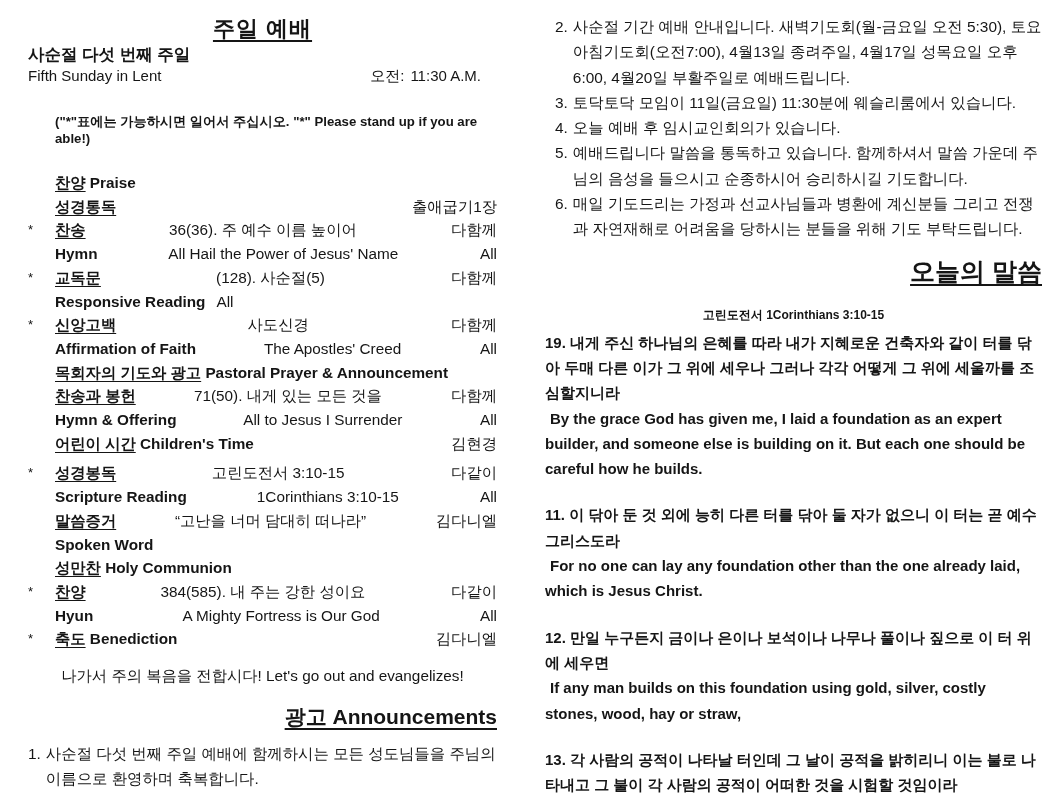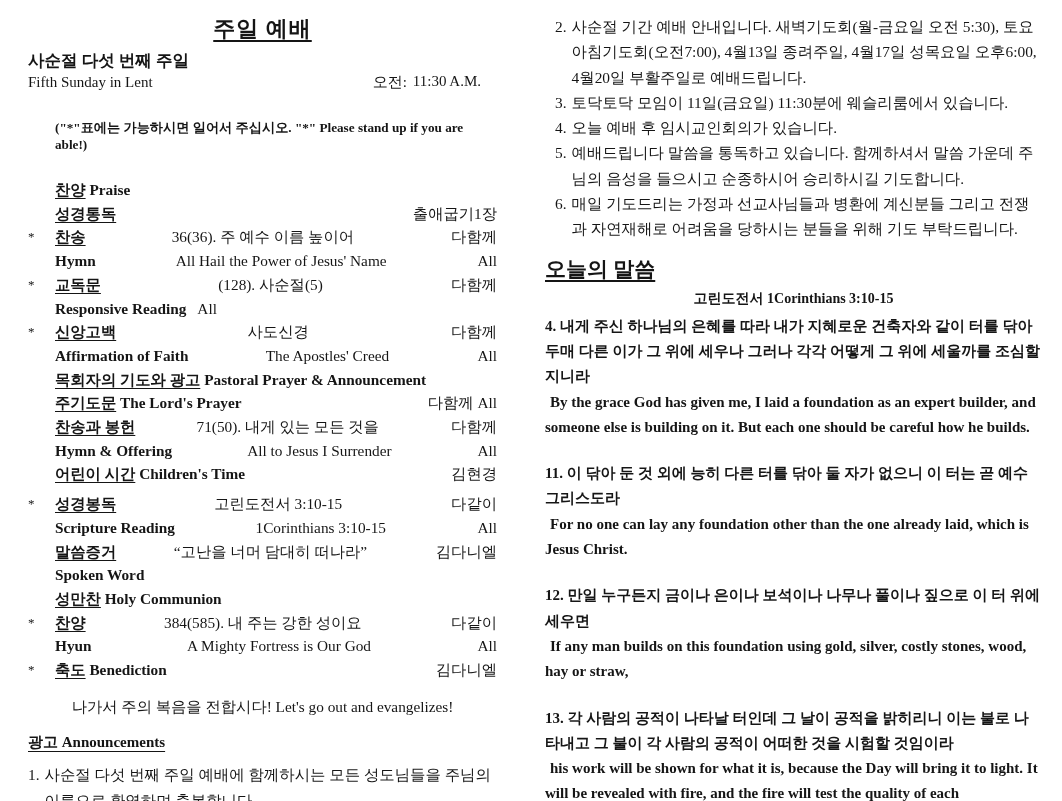--- a/index.html
+++ b/index.html
@@ -2,54 +2,54 @@
 <html><head>
 <meta charset="utf-8">
 <style>
   * { box-sizing: border-box; }
   html, body { margin: 0; padding: 0; }
   body {
     width: 1062px; height: 801px; overflow: hidden;
     background: #ffffff; color: #151515;
     font-family: "Liberation Sans", "DejaVu Sans", sans-serif;
   }
-  .page { display: flex; width: 1062px; height: 734px; font-family: Liberation Serif, serif; }
+  .page { display: flex; width: 1062px; height: 734px; }
   .col-left  { width: 531px; padding: 12px 34px 0 28px; }
   .col-right { width: 531px; padding: 8px 20px 0 14px; }
 
   
   .title { text-align: center; font-size: 22px; font-weight: bold; letter-spacing: 1px; margin-top: 2px; }
   .u { text-decoration: underline; text-underline-offset: 4px; }
-  .sub-ko { font-size: 16.5px; font-weight: bold; margin-top: 6px; }
+  .sub-ko { font-size: 16.5px; font-weight: bold; margin-top: 0; }
   .sub-row { display: flex; align-items: baseline; font-size: 15px; margin-top: 1px; padding-right: 16px; }
   .time-group { margin-left: auto; display: flex; gap: 6px; font-size: 15px; }
   .stand-note { margin-top: 27px; margin-left: 27px; font-size: 13.2px; font-weight: bold; }
 
   .order { margin-top: 25px; font-size: 15.3px; }
   .order-row { display: flex; align-items: flex-start; line-height: 23.7px; }
   .order-row.gap { margin-top: 6px; }
   .star { width: 27px; flex: none; font-size: 13px; }
   .olabel { flex: none; white-space: nowrap; }
   .olabel .lu { font-weight: bold; text-decoration: underline; text-underline-offset: 3px; }
   .olabel .lb { font-weight: bold; }
   .ocenter { flex: 1; text-align: center; white-space: nowrap; }
   .oright { flex: none; text-align: right; white-space: nowrap; margin-left: 11px; }
 
   .closing-line { text-align: center; font-size: 15.3px; line-height: 23.7px; margin-top: 13px; }
 
-  .anno-title { text-align: left; font-size: 15px; font-weight: bold; margin-top: 15px; }
+  .anno-title { text-align: right; font-size: 21px; font-weight: bold; margin-top: 15px; }
   .anno-list { margin-top: 10px; font-size: 15.4px; line-height: 25.3px; }
   .anno-item { display: flex; }
   .anno-num { flex: none; padding-right: 5px; }
   .anno-text { flex: 1; }
 
   
   .col-right .anno-list { margin-top: 6px; padding-left: 10px; }
-  .word-title { text-align: left; font-size: 21px; font-weight: bold; margin-top: 13px; }
-  .word-ref { text-align: center; font-size: 14px; font-weight: bold; margin-top: 7px; }
+  .word-title { text-align: right; font-size: 25px; font-weight: bold; margin-top: 13px; }
+  .word-ref { text-align: center; font-size: 12px; font-weight: bold; margin-top: 19px; }
   .verses { margin-top: 6px; font-size: 15px; font-weight: bold; line-height: 25.3px; }
   .verse { margin-top: 0; margin-bottom: 21px; }
   .verse .en { text-indent: 5px; }
 </style>
 </head>
 <body>
 
 <div class="page">
 
   <div class="col-left">
@@ -119,26 +119,20 @@
           <span class="oright">All</span>
         </div>
         <div class="order-row">
           <span class="star"></span>
           <span class="olabel"><span class="lu">목회자의 기도와 광고</span><span class="lb"> Pastoral Prayer &amp; Announcement</span></span>
           <span class="ocenter"></span>
           <span class="oright"></span>
         </div>
         <div class="order-row">
           <span class="star"></span>
-          <span class="olabel"><span class="lu">주기도문</span><span class="lb"> The Lord's Prayer</span></span>
-          <span class="ocenter"></span>
-          <span class="oright">다함께 All</span>
-        </div>
-        <div class="order-row">
-          <span class="star"></span>
           <span class="olabel"><span class="lu">찬송과 봉헌</span></span>
           <span class="ocenter">71(50). 내게 있는 모든 것을</span>
           <span class="oright">다함께</span>
         </div>
         <div class="order-row">
           <span class="star"></span>
           <span class="olabel"><span class="lb">Hymn &amp; Offering</span></span>
           <span class="ocenter">All  to Jesus I  Surrender</span>
           <span class="oright">All</span>
         </div>
@@ -238,21 +232,21 @@
       </div>
 
     <div class="word-title">
       <span class="u">오늘의 말씀</span>
     </div>
 
     <div class="word-ref">고린도전서 1Corinthians 3:10-15</div>
 
     <div class="verses">
         <div class="verse">
-          <div class="ko">4. 내게 주신 하나님의 은혜를 따라 내가 지혜로운 건축자와 같이 터를 닦아 두매 다른 이가 그 위에 세우나 그러나 각각 어떻게 그 위에 세울까를 조심할지니라</div>
+          <div class="ko">19. 내게 주신 하나님의 은혜를 따라 내가 지혜로운 건축자와 같이 터를 닦아 두매 다른 이가 그 위에 세우나 그러나 각각 어떻게 그 위에 세울까를 조심할지니라</div>
           <div class="en">By the grace God has given me, I laid a foundation as an expert builder, and someone else is building on it. But each one should be careful how he builds.</div>
         </div>
         <div class="verse">
           <div class="ko">11. 이 닦아 둔 것 외에 능히 다른 터를 닦아 둘 자가 없으니 이 터는 곧 예수 그리스도라</div>
           <div class="en">For no one can lay any foundation other than the one already laid, which is Jesus Christ.</div>
         </div>
         <div class="verse">
           <div class="ko">12. 만일 누구든지 금이나 은이나 보석이나 나무나 풀이나 짚으로 이 터 위에 세우면</div>
           <div class="en">If any man builds on this foundation using gold, silver, costly stones, wood, hay or straw,</div>
         </div>

